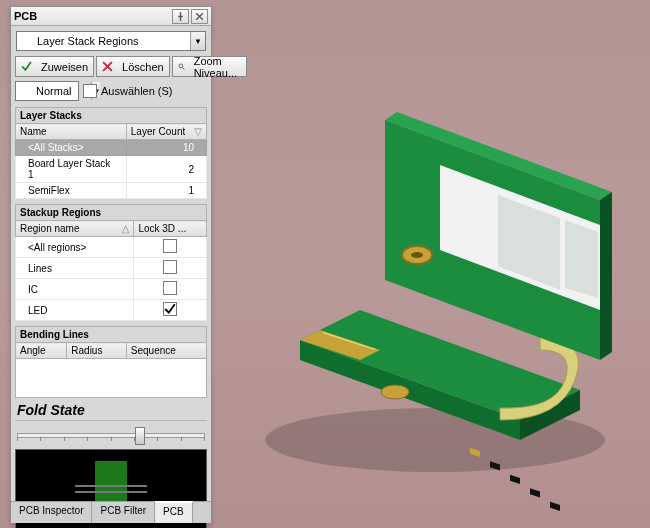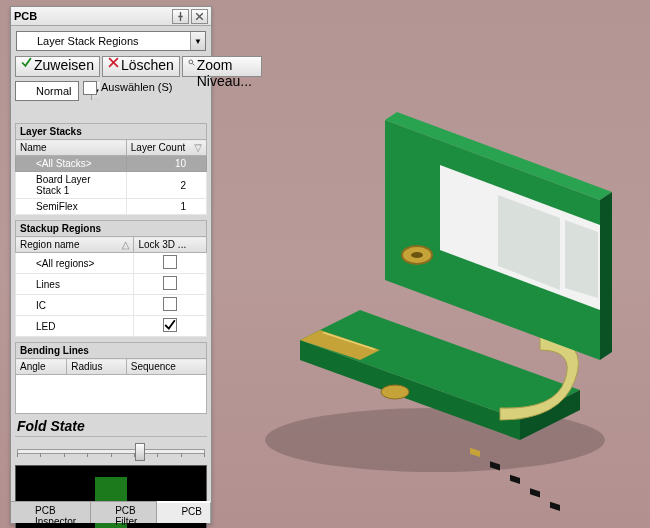--- a/index.html
+++ b/index.html
@@ -6,43 +6,43 @@
   .bg3d{position:absolute;inset:0;background:linear-gradient(180deg,#b39694 0%,#b89a99 50%,#b2908f 100%);}
   .panel{position:absolute;left:10px;top:6px;width:200px;height:516px;background:#d8d8d8;border:1px solid #8e8e8e;box-shadow:0 2px 4px rgba(0,0,0,.2);}
   .panel-head{height:18px;background:linear-gradient(#f6f6f6,#e2e2e2);border-bottom:1px solid #a4a4a4;display:flex;align-items:center;padding:0 3px;}
   .panel-title{font-weight:bold;}
   .spacer{flex:1;}
   .hbtn{width:15px;height:13px;border:1px solid #8e8e8e;background:linear-gradient(#fdfdfd,#dcdcdc);margin-left:2px;display:flex;align-items:center;justify-content:center;font-size:9px;color:#444;cursor:default;}
   .combo{display:flex;align-items:center;height:18px;background:#fff;border:1px solid #7b7b7b;margin:5px;}
   .combo span{flex:1;padding:0 20px;}
   .combo .dd{width:14px;height:100%;border-left:1px solid #9b9b9b;background:linear-gradient(#f4f4f4,#d6d6d6);display:flex;align-items:center;justify-content:center;font-size:8px;}
   .btnrow{display:flex;gap:2px;margin:0 4px 4px 4px;}
-  .tb{height:19px;padding:0 5px;border:1px solid #8b8b8b;background:linear-gradient(#fcfcfc,#e0e0e0);display:flex;align-items:flex-start;gap:2px;font-size:14px;}
+  .tb{height:19px;padding:0 5px;border:1px solid #8b8b8b;background:linear-gradient(#fcfcfc,#e0e0e0);display:flex;align-items:center;gap:9px;font-size:11px;}
   .ico{width:11px;height:11px;display:inline-block;}
-  .row2{display:flex;gap:4px;margin:0 4px 22px 4px;}
+  .row2{display:flex;align-items:center;gap:4px;margin:0 4px 6px 4px;}
   .chk{width:12px;height:12px;border:1px solid #7a7a7a;background:#fff;display:inline-block;}
   .section{margin:5px 4px 0 4px;}
   .sechead{background:#d7d7d7;border:1px solid #b0b0b0;border-bottom:0;padding:2px 4px;font-weight:bold;font-size:10px;}
   .tbl{width:100%;border:1px solid #b0b0b0;border-collapse:collapse;background:#ffffff;font-size:10px;}
   .tbl th{background:linear-gradient(#f2f2f2,#dedede);border:1px solid #b0b0b0;padding:2px 4px;text-align:left;font-weight:normal;}
-  .tbl td{border:1px solid #e6e6e6;padding:2px 20px;}
+  .tbl td{border:1px solid #e6e6e6;padding:2px 12px;}
   .tbl tr.sel td{background:#a8a8a8;color:#fff;border-color:#a0a0a0;}
   .empty{height:38px;background:#fff;border:1px solid #b0b0b0;border-top:0;}
   .foldlabel{margin:4px 4px 0 4px;font-size:14px;border-bottom:1px solid #b4b4b4;padding:0 2px 2px 2px;font-weight:bold;font-style:italic;}
   .slider{margin:4px 6px;height:20px;position:relative;}
   .track{position:absolute;left:0;right:0;top:8px;height:3px;border:1px solid #9b9b9b;background:#eee;}
   .thumb{position:absolute;top:2px;left:118px;width:8px;height:16px;background:linear-gradient(#fdfdfd,#c8c8c8);border:1px solid #7a7a7a;}
   .ticks{position:absolute;left:0;right:0;top:12px;display:flex;justify-content:space-between;}
   .ticks i{width:1px;height:4px;background:#888;}
   .preview{margin:2px 4px 0 4px;height:78px;background:#000;border:1px solid #5a5a5a;display:flex;align-items:center;justify-content:center;}
   .pvboard{width:32px;height:56px;background:#1c7a1c;position:relative;}
   .pvboard::before,.pvboard::after{content:"";position:absolute;left:-20px;top:24px;width:72px;height:2px;background:#777;}
   .pvboard::after{top:30px;}
   .bottabs{position:absolute;left:0;bottom:0;right:0;height:21px;display:flex;background:#d0d0d0;border-top:1px solid #a0a0a0;}
-  .bt{padding:3px 8px 0 24px;border-right:1px solid #a0a0a0;font-size:10px;cursor:default;}
+  .bt{padding:3px 8px 0 8px;border-right:1px solid #a0a0a0;font-size:10px;cursor:default;}
   .bt.active{background:#ececec;border-top:2px solid #fff;margin-top:-1px;}
   svg.ico-z{width:11px;height:11px;}
 </style>
 </head>
 <body>
 
 <div class="bg3d">
 
   <svg width="650" height="528" style="position:absolute;left:0;top:0">
 

